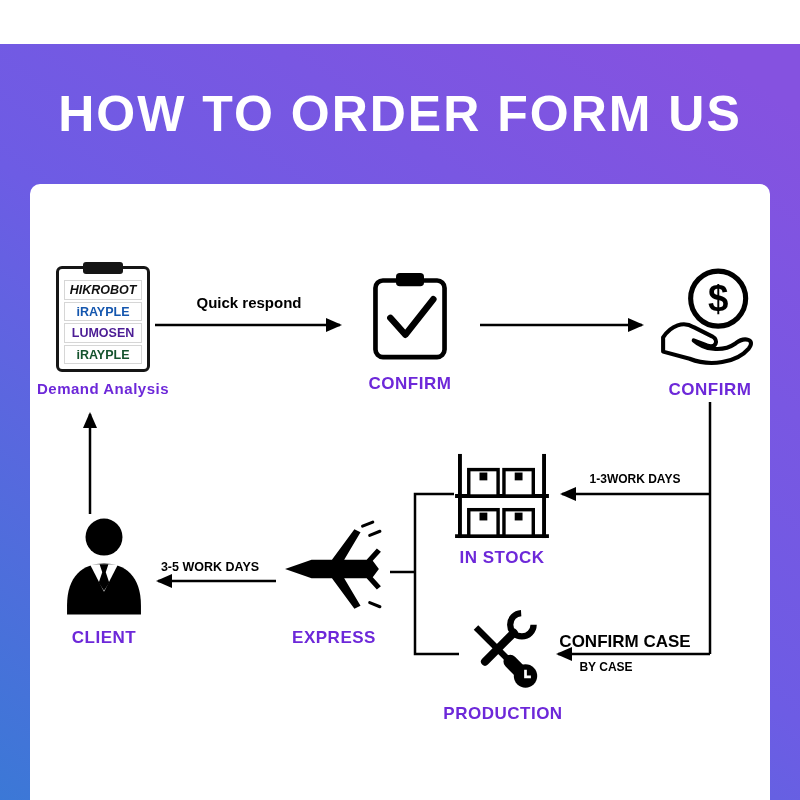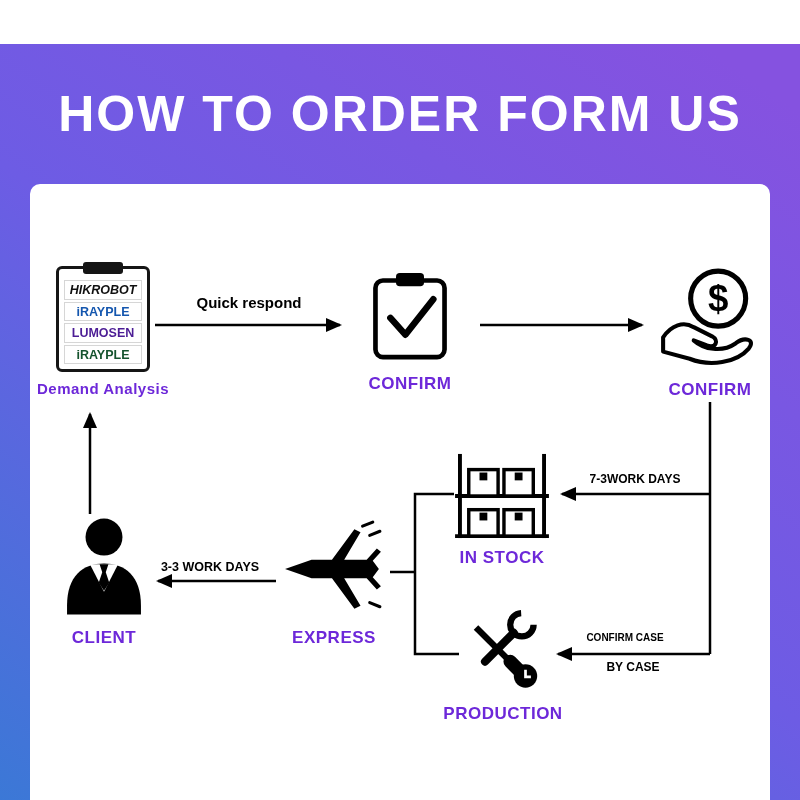--- a/index.html
+++ b/index.html
@@ -34,22 +34,22 @@
   .brand { font-size:12.5px; font-weight:bold; text-align:center; line-height:1.45;
            border:1px solid #d6d6d6; background:#fff; margin:1px 2px; white-space:nowrap; overflow:hidden; }
   .brand-0 { color:#101010; font-style:italic; }
   .brand-1 { color:#1456ae; }
   .brand-2 { color:#4c1d95; }
   .brand-3 { color:#14532d; }
 
   .edge-label { position:absolute; font-weight:bold; color:#000; text-align:center; white-space:nowrap; }
   .el-quick { left:125px; top:110px; width:188px; font-size:15px; }
   .el-stock { left:515px; top:288px; width:180px; font-size:12px; }
-  .el-case1 { left:505px; top:448px; width:180px; font-size:10px; }
-  .el-case2 { left:513px; top:476px; width:180px; font-size:12px; }
+  .el-case1 { left:505px; top:448px; width:180px; font-size:17px; }
+  .el-case2 { left:486px; top:476px; width:180px; font-size:12px; }
   .el-exp   { left:100px; top:376px; width:160px; font-size:12.5px; }
 </style>
 </head>
 <body>
 
 <div class="page">
 
   <div class="header">
     <h1>HOW TO ORDER FORM US</h1>
   </div>
@@ -158,19 +158,19 @@
         <g stroke="#000" stroke-width="3" stroke-linecap="round">
           <line x1="78" y1="8" x2="88" y2="4"></line>
           <line x1="85" y1="17" x2="95" y2="13"></line>
           <line x1="85" y1="83" x2="95" y2="87"></line>
         </g>
       </svg>
       <div class="label">EXPRESS</div>
     </div>
 
     <div class="edge-label el-quick">Quick respond</div>
-    <div class="edge-label el-stock">7-3WORK DAYS</div>
+    <div class="edge-label el-stock">1-3WORK DAYS</div>
     <div class="edge-label el-case1">CONFIRM CASE</div>
     <div class="edge-label el-case2">BY CASE</div>
-    <div class="edge-label el-exp">3-3 WORK DAYS</div>
+    <div class="edge-label el-exp">3-5 WORK DAYS</div>
 
   </div>
 </div>
 
 </body></html>

